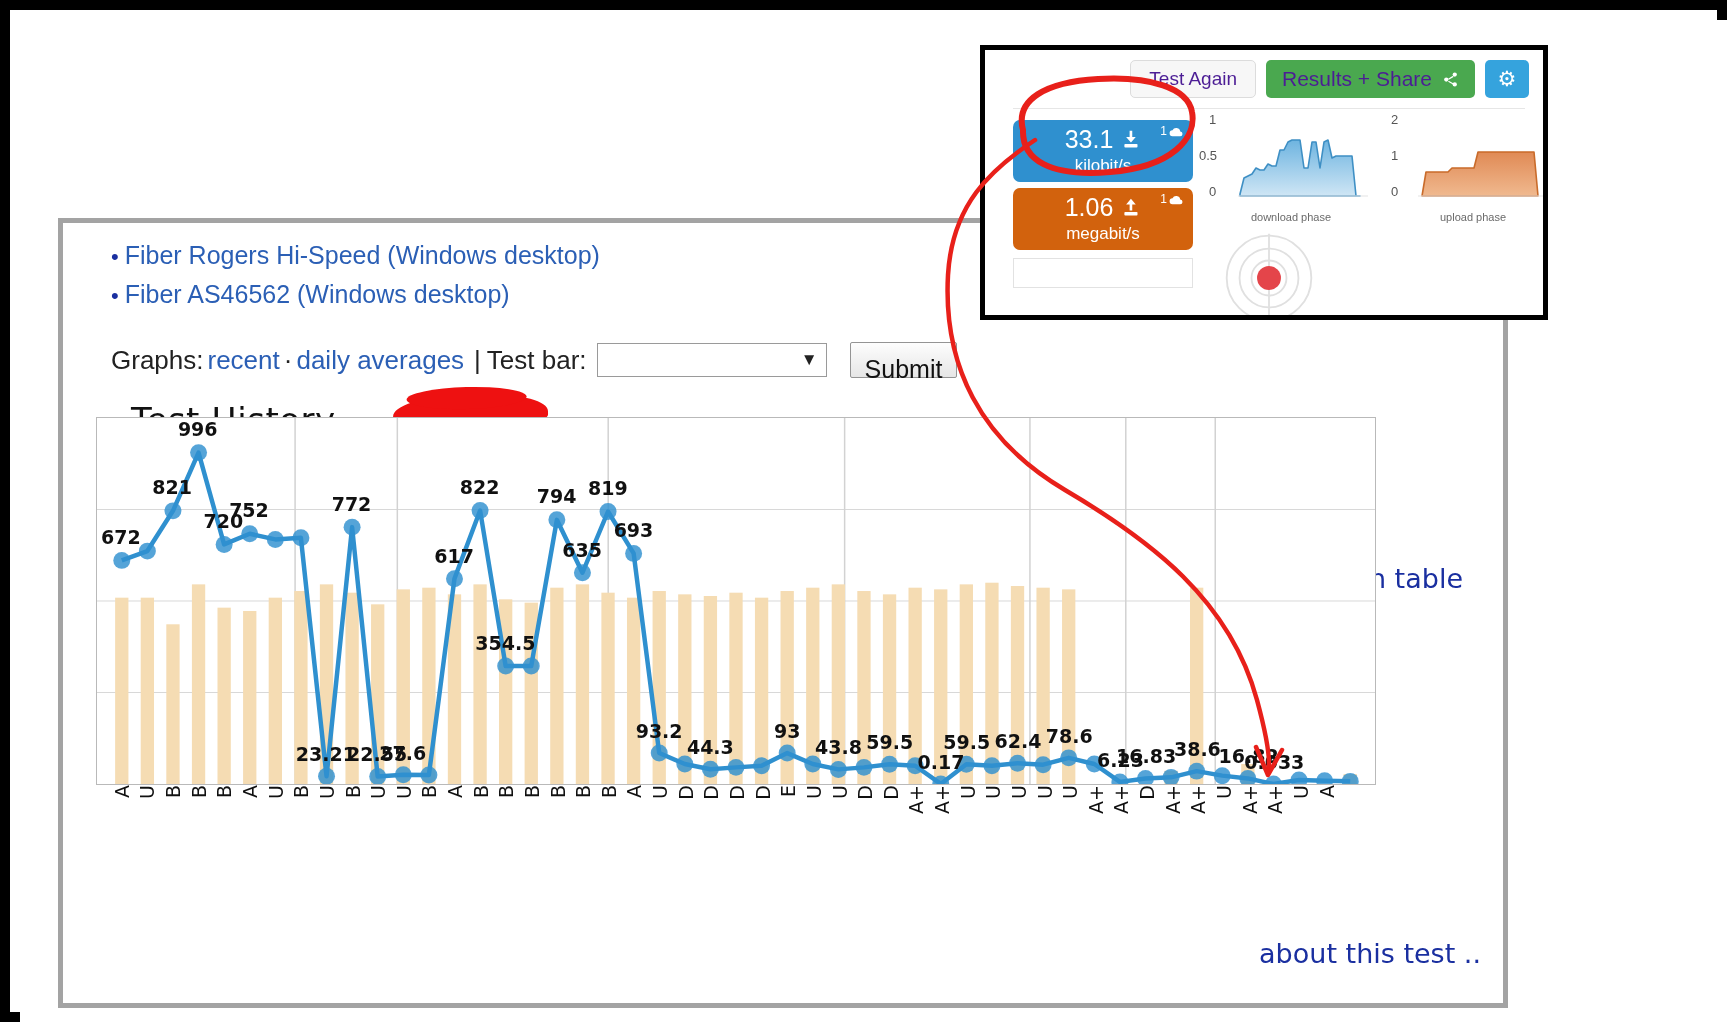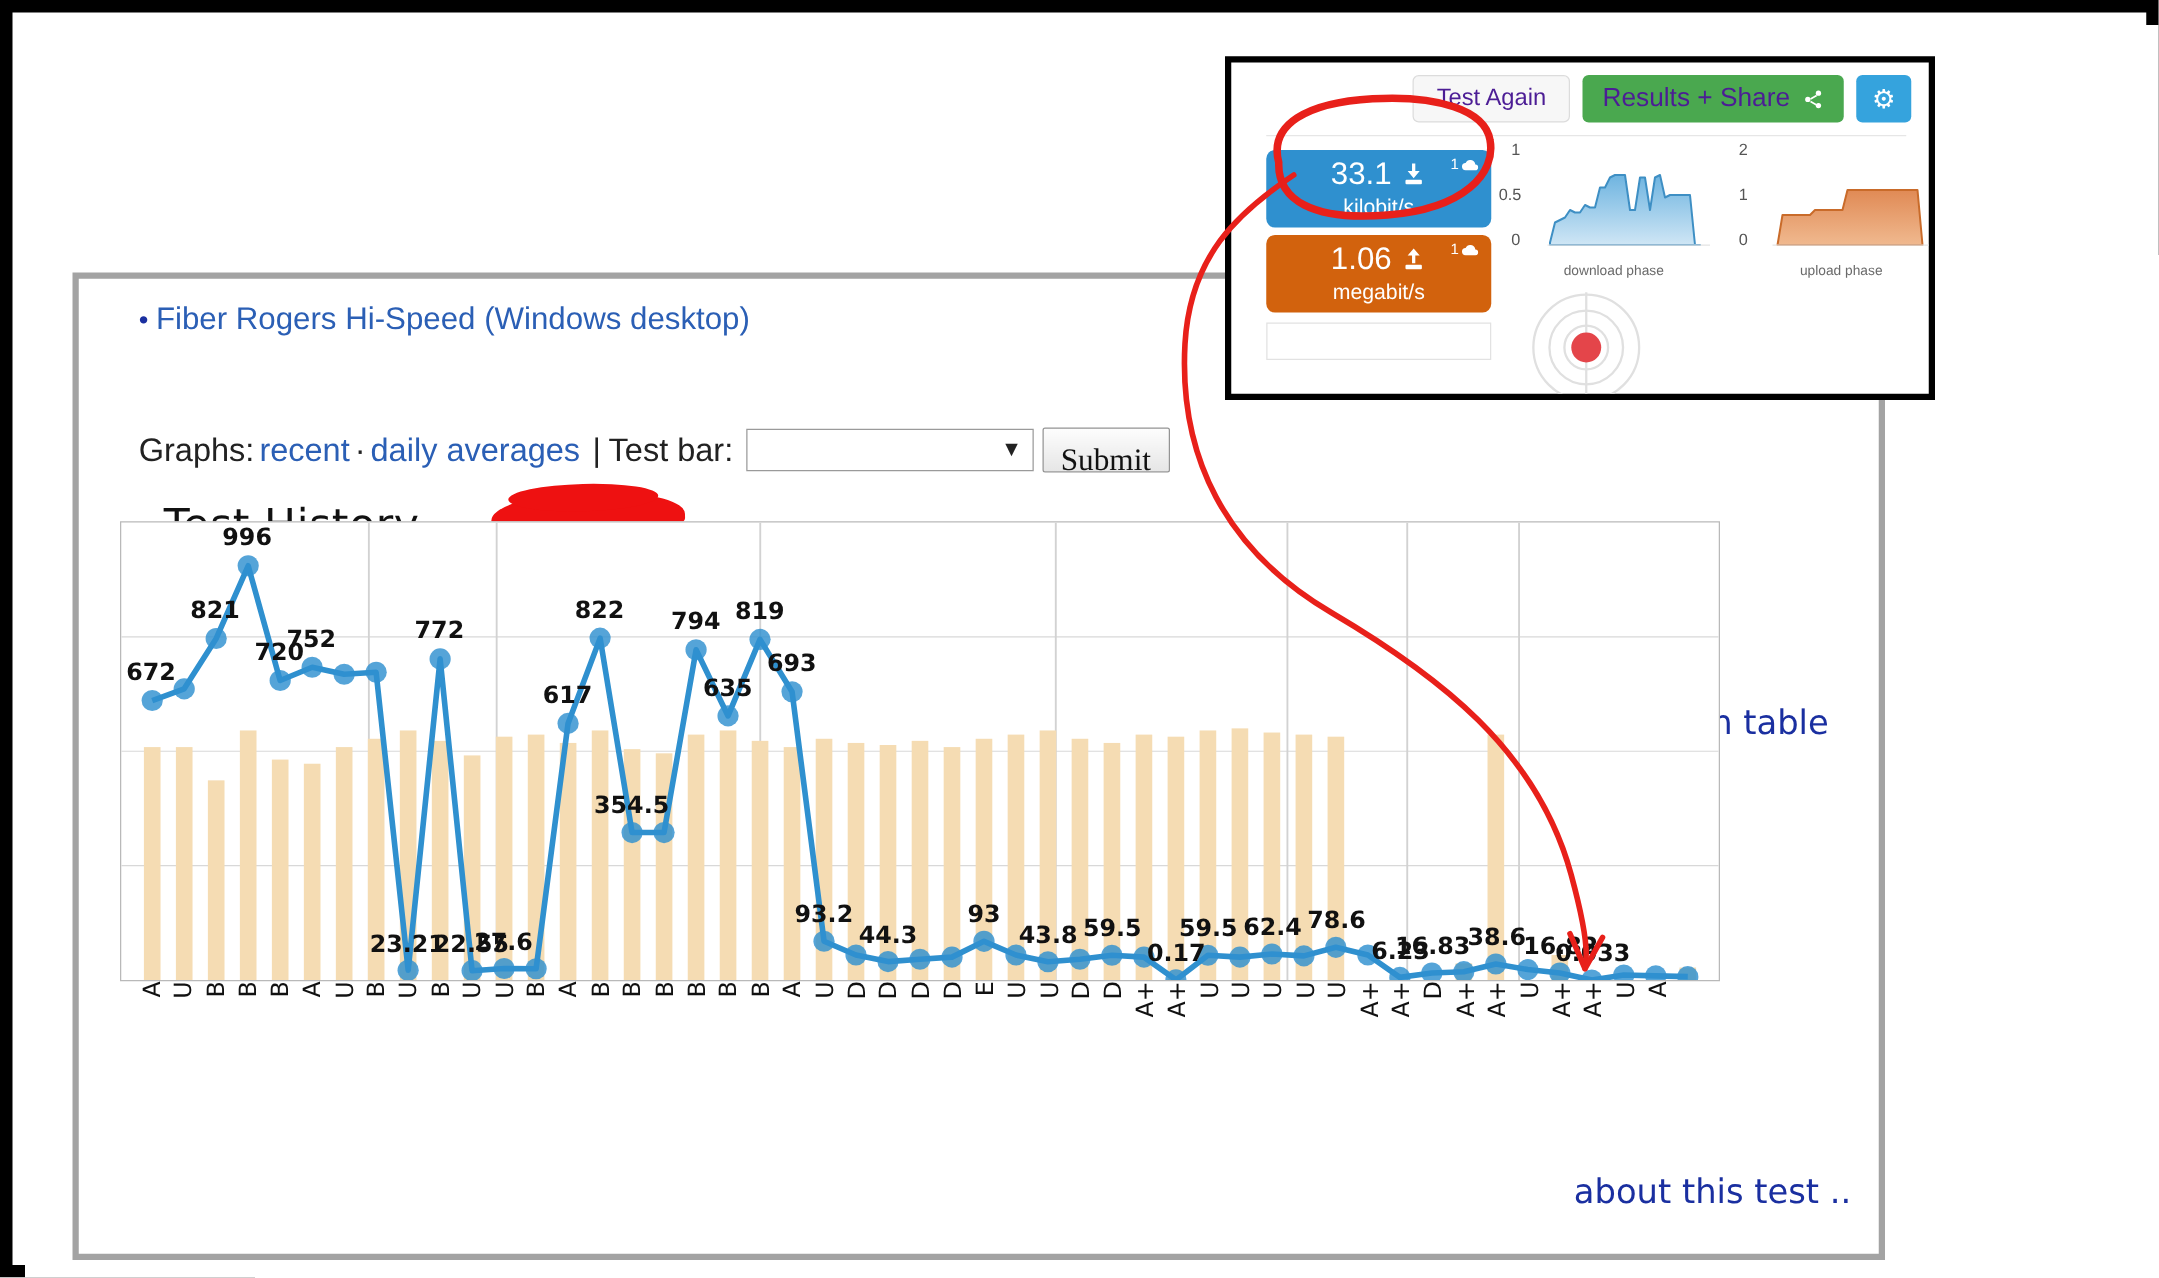--- a/index.html
+++ b/index.html
@@ -41,24 +41,24 @@
   #pinksel{
     width:230px;height:34px;margin-left:10px;
     border:1px solid #9a9a9a;background:#fff;position:relative;
     box-sizing:border-box;
   }
   #pinksel .caret{
     position:absolute;right:8px;top:50%;transform:translateY(-50%);
     font-size:17px;color:#222;
   }
   #submitbtn{
-    margin-left:7px;height:36px;padding:12px 14px;font-size:25px;
+    margin-left:23px;height:36px;padding:12px 14px;font-size:25px;
     background:linear-gradient(#fdfdfd,#e6e6e6);
     border:1px solid #949494;border-radius:2px;color:#111;
-    font-family:Liberation Serif, serif;cursor:pointer;
+    font-family:Liberation Sans, sans-serif;cursor:pointer;
   }
 
   #charttitle{
     position:absolute;left:68px;top:177px;font-size:34px;color:#111;
     font-family:"DejaVu Sans", sans-serif;letter-spacing:0.5px;white-space:nowrap;
   }
   #redblob{
     position:absolute;left:330px;top:172px;width:155px;height:36px;
     background:#ee1111;border-radius:48% 42% 50% 45%/60% 55% 45% 50%;
     transform:rotate(-1.5deg);
@@ -148,20 +148,23 @@
 
 <div id="frame">
   <div id="canvas">
 
     <div id="page">
 
       <div class="bullet-row" style="top:18px;">
         <span class="bullet-dot">•</span><span class="bullet-link">Fiber Rogers Hi-Speed (Windows desktop)</span>
       </div>
 
+      <div class="bullet-row" style="top:57px;">
+        <span class="bullet-dot">•</span><span class="bullet-link">Fiber AS46562 (Windows desktop)</span>
+      </div>
 
       <div id="graphsrow">
         <span class="lbl">Graphs:</span>
         <a href="#">recent</a>
         <span class="lbl">·</span>
         <a href="#">daily averages</a>
         <span class="lbl" style="margin:0 6px;">|</span>
         <span class="lbl">Test bar:</span>
         <div id="pinksel">
           <span style="position:absolute;left:6px;top:5px;font-size:19px;color:#222;"></span>

